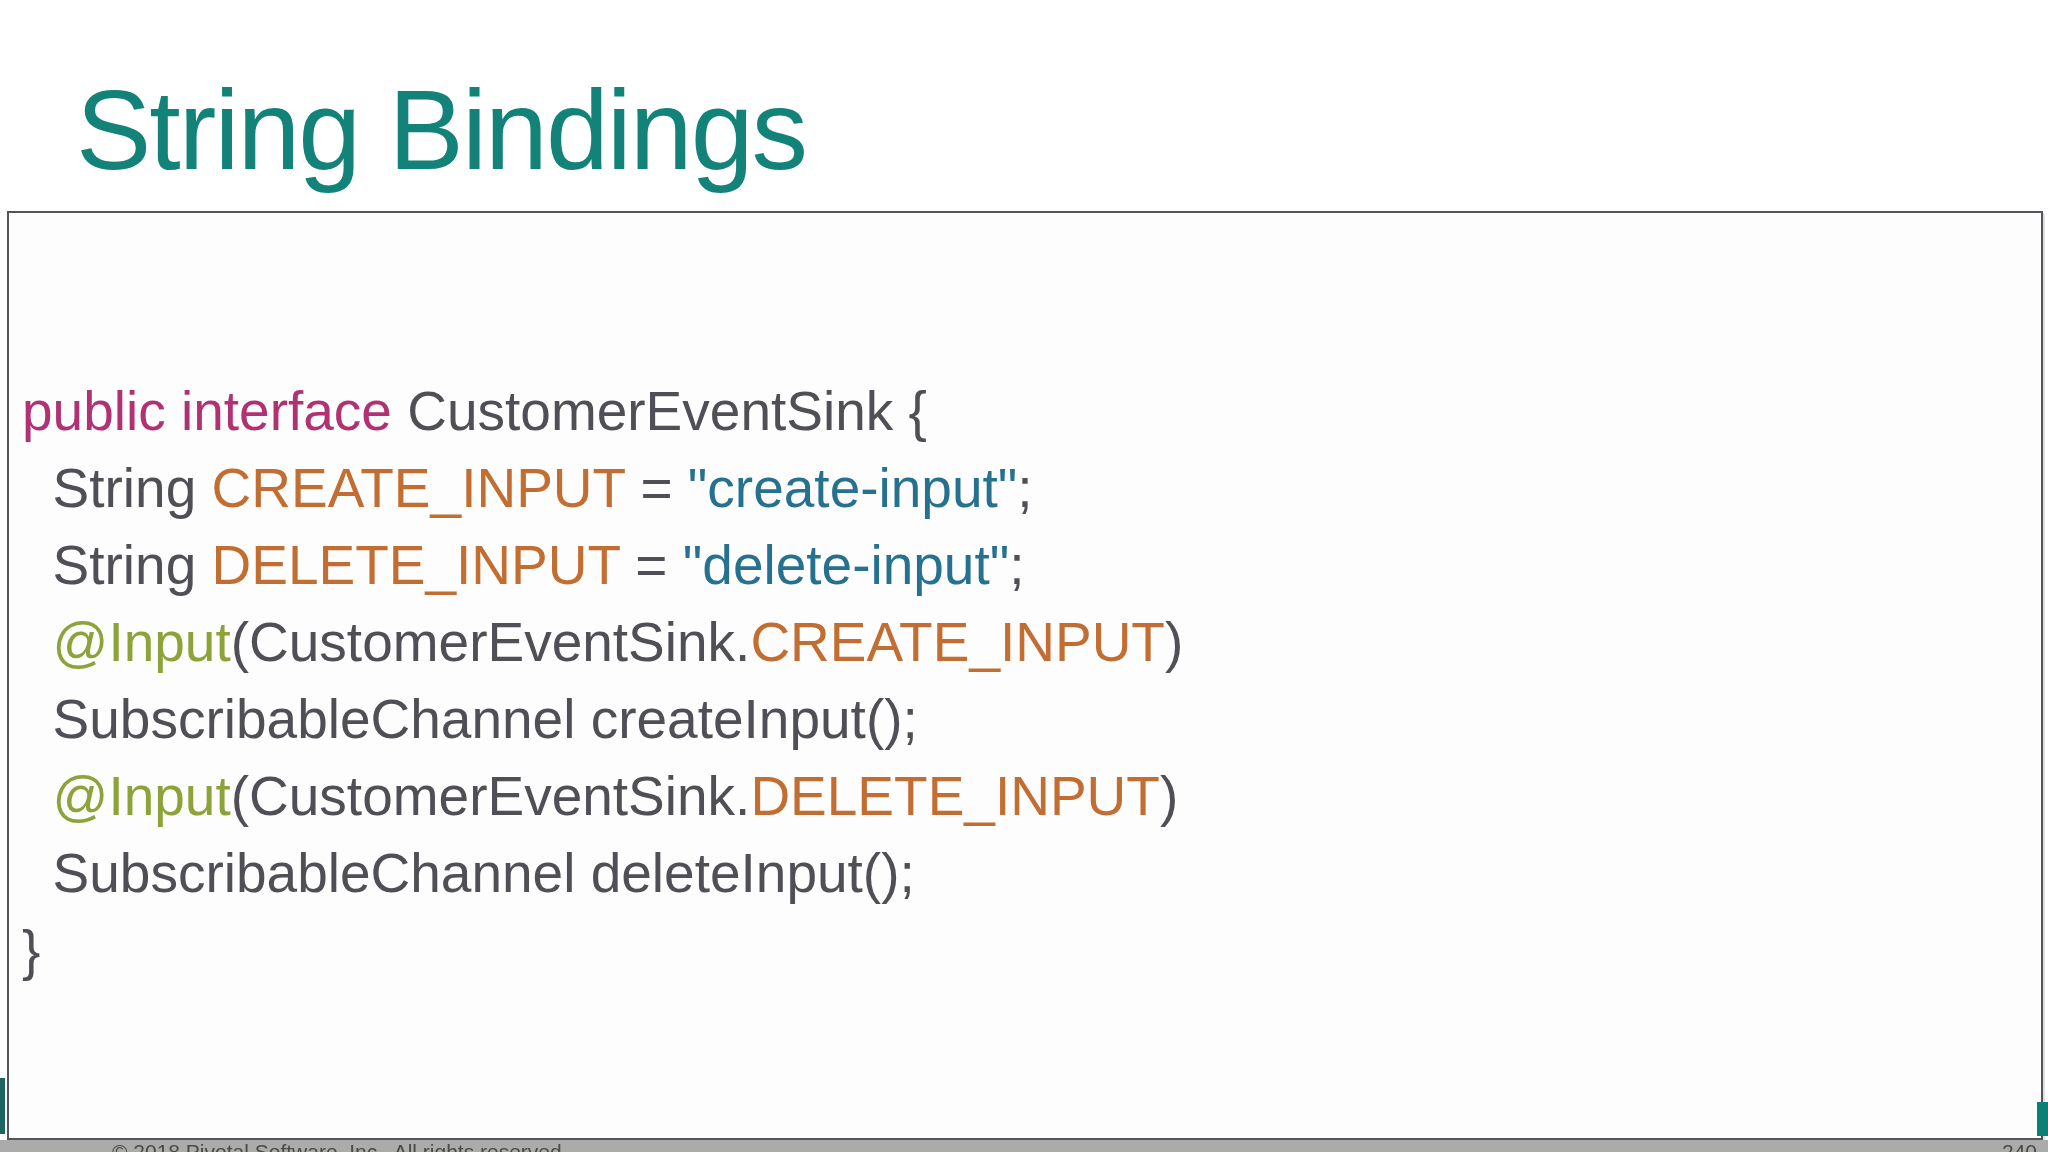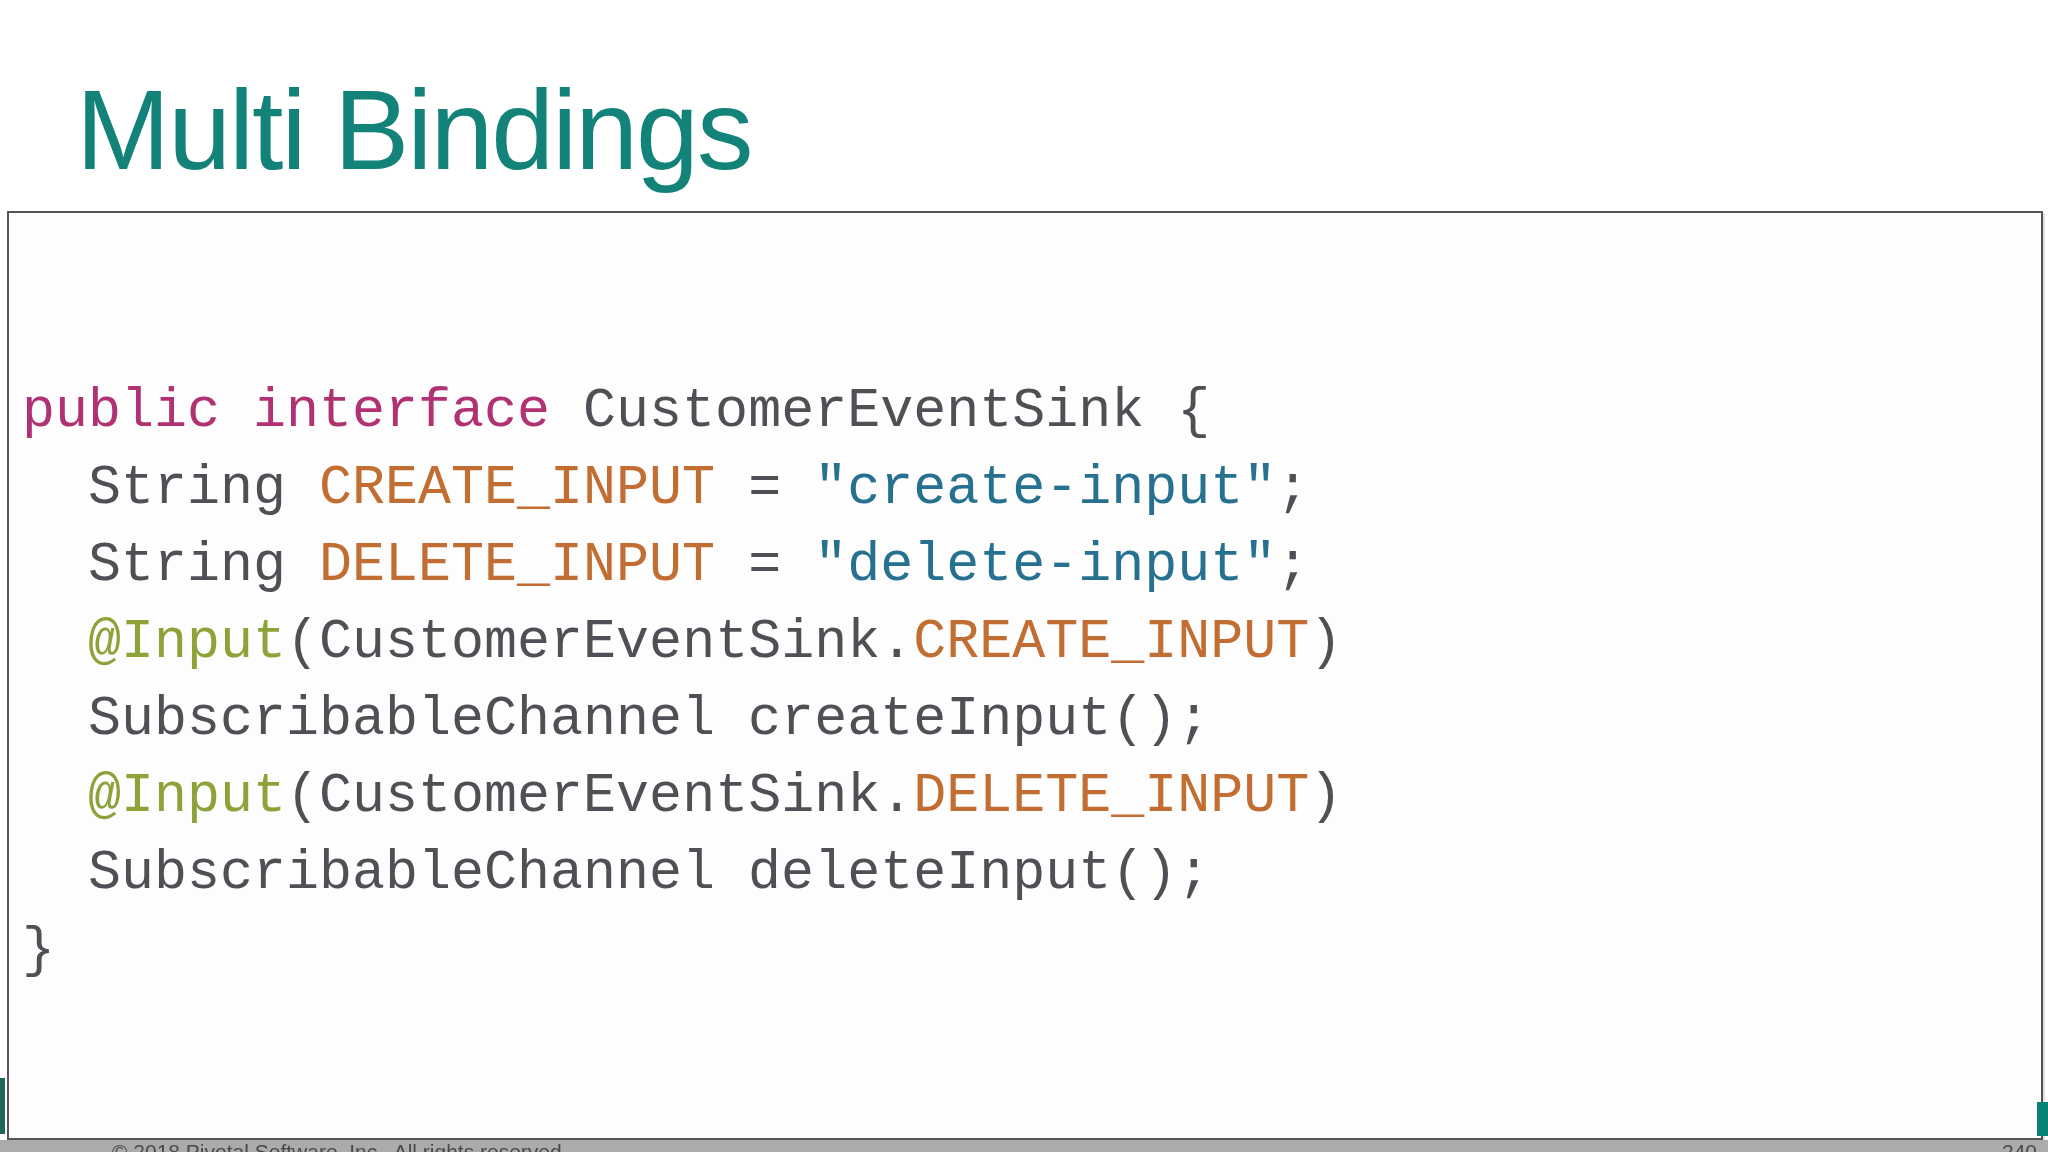--- a/index.html
+++ b/index.html
@@ -34,21 +34,21 @@
     height: 929px;
     box-sizing: border-box;
     background: #fdfdfd;
     border: 2px solid #54545b;
     box-shadow: 2px 2px 0 rgba(0,0,0,0.12);
     overflow: hidden;
   }
 
   .code-block {
     padding: 160px 0 0 13px;
-    font-family: Liberation Mono, monospace;
+    font-family: Liberation Sans, sans-serif;
     font-size: 55px;
     line-height: 77px;
     white-space: pre;
     color: #4f4f55;
   }
 
   .code-line { height: 77px; }
 
   .teal-accent-left {
     position: absolute;
@@ -93,21 +93,21 @@
     font-size: 21px;
     color: #4a4a4a;
     white-space: nowrap;
   }
 </style>
 </head>
 <body>
 
 <div class="stage">
 
-  <div class="slide-title">Multi Bindings</div>
+  <div class="slide-title">String Bindings</div>
 
   <div class="code-panel">
     <div class="code-block" id="code-block"><div class="code-line"><span style="color: rgb(176, 50, 115);">public interface</span><span style="color: rgb(79, 79, 85);"> CustomerEventSink {</span></div><div class="code-line"><span style="color: rgb(79, 79, 85);">  String </span><span style="color: rgb(194, 110, 51);">CREATE_INPUT</span><span style="color: rgb(79, 79, 85);"> = </span><span style="color: rgb(38, 113, 143);">"create-input"</span><span style="color: rgb(79, 79, 85);">;</span></div><div class="code-line"><span style="color: rgb(79, 79, 85);">  String </span><span style="color: rgb(194, 110, 51);">DELETE_INPUT</span><span style="color: rgb(79, 79, 85);"> = </span><span style="color: rgb(38, 113, 143);">"delete-input"</span><span style="color: rgb(79, 79, 85);">;</span></div><div class="code-line"><span style="color: rgb(79, 79, 85);">  </span><span style="color: rgb(141, 163, 58);">@Input</span><span style="color: rgb(79, 79, 85);">(CustomerEventSink.</span><span style="color: rgb(194, 110, 51);">CREATE_INPUT</span><span style="color: rgb(79, 79, 85);">)</span></div><div class="code-line"><span style="color: rgb(79, 79, 85);">  SubscribableChannel createInput();</span></div><div class="code-line"><span style="color: rgb(79, 79, 85);">  </span><span style="color: rgb(141, 163, 58);">@Input</span><span style="color: rgb(79, 79, 85);">(CustomerEventSink.</span><span style="color: rgb(194, 110, 51);">DELETE_INPUT</span><span style="color: rgb(79, 79, 85);">)</span></div><div class="code-line"><span style="color: rgb(79, 79, 85);">  SubscribableChannel deleteInput();</span></div><div class="code-line"><span style="color: rgb(79, 79, 85);">}</span></div></div>
   </div>
 
   <div class="teal-accent-left"></div>
   <div class="teal-accent-right"></div>
 
   <div class="bottom-strip"></div>
 

